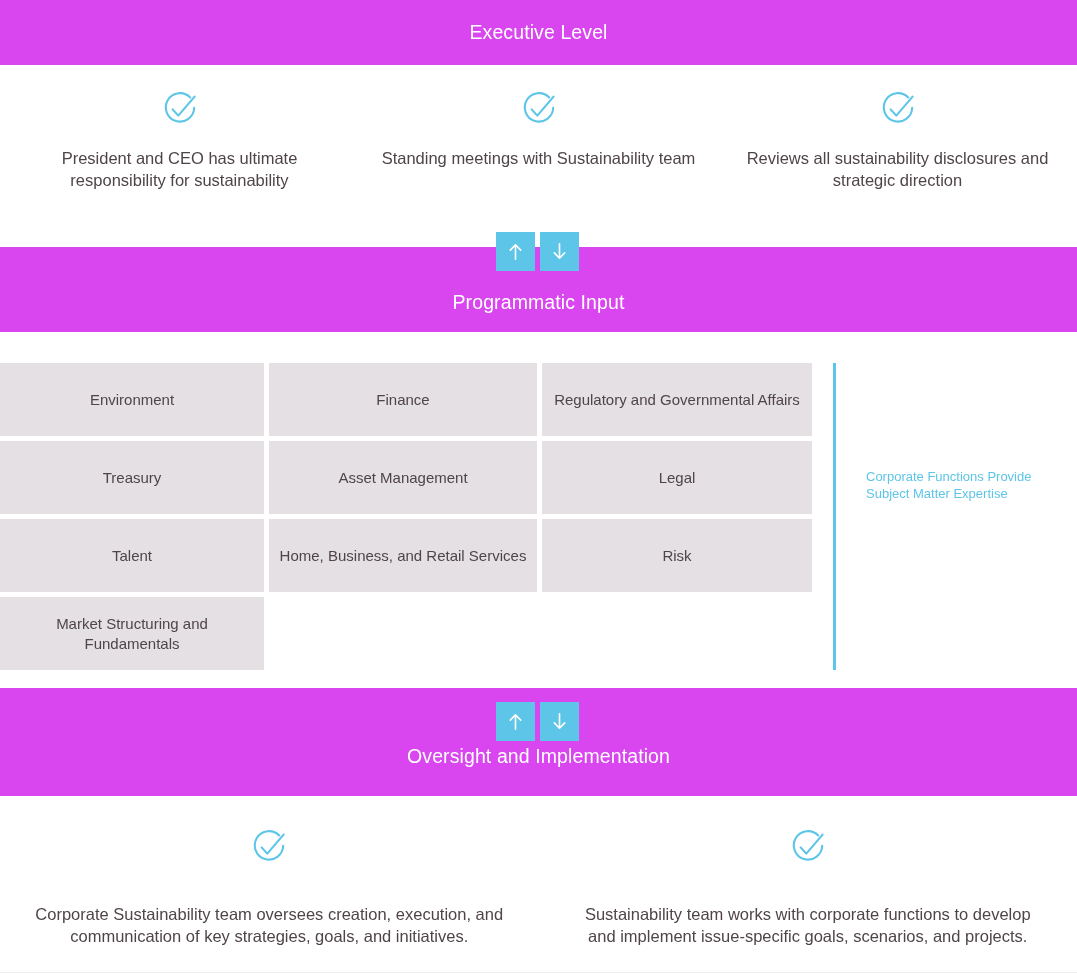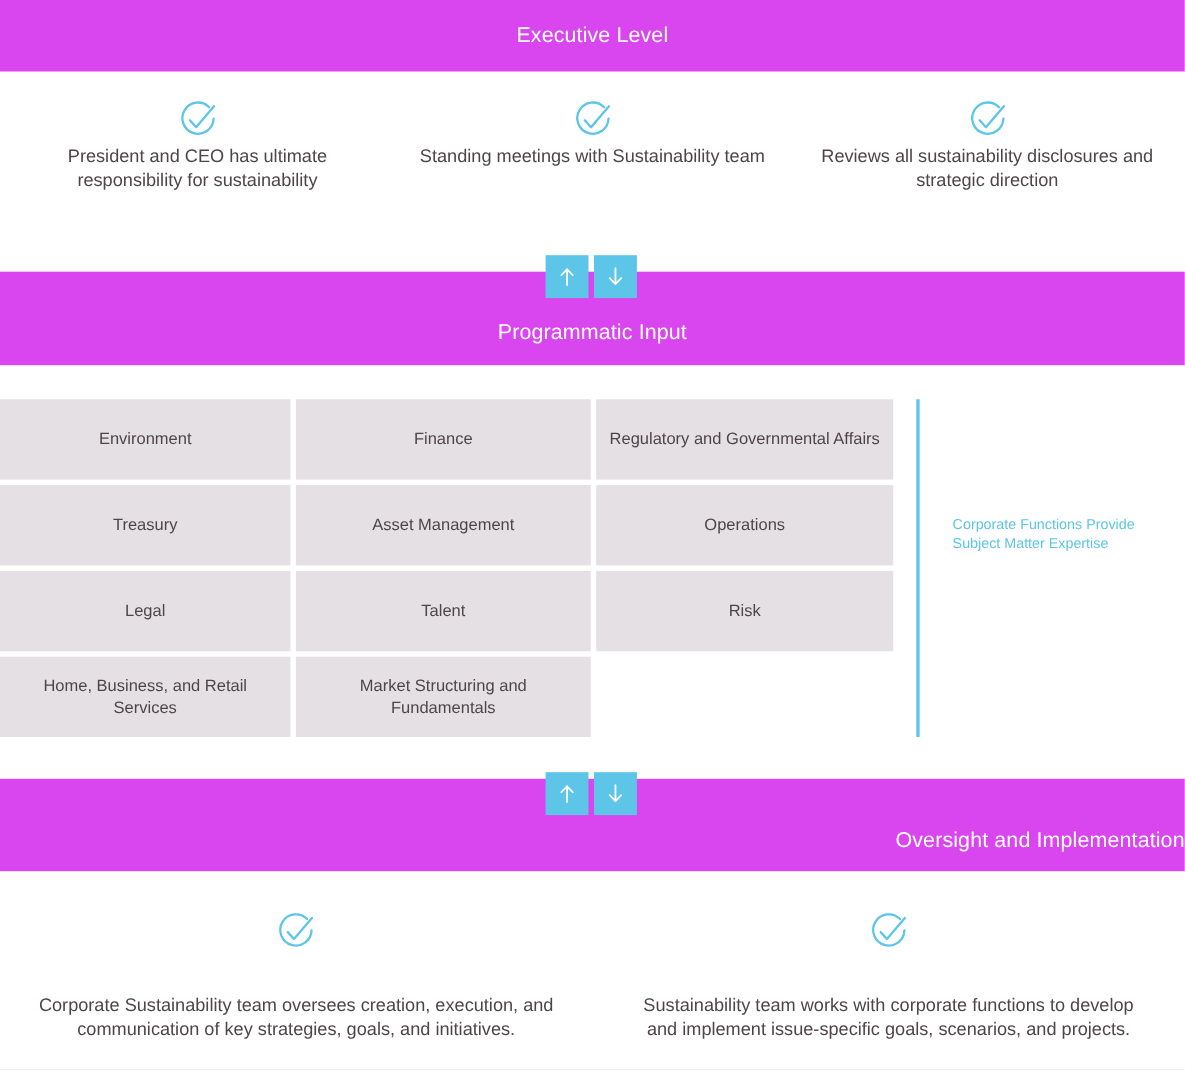--- a/index.html
+++ b/index.html
@@ -31,21 +31,21 @@
     color: #ffffff;
     display: flex;
     align-items: center;
     justify-content: center;
     font-size: 19.5px;
     font-weight: 400;
     letter-spacing: .1px;
   }
   .band-exec  { top: 0px;   height: 65px; }
   .band-prog  { top: 247px; height: 85px; }
-  .band-over  { top: 708px; height: 84px; justify-content: flex-end; }
+  .band-over  { top: 688px; height: 108px; }
   .band-prog .band-label { padding-top: 26px; }
   .band-over .band-label { padding-top: 28px; }
 
   
   .info-row {
     position: absolute;
     left: 0;
     width: 1077px;
     display: flex;
   }
@@ -62,21 +62,21 @@
   }
   .info-row-bottom .info-col { padding-top: 23px; }
 
   .check-icon {
     width: 42px;
     height: 42px;
     display: block;
     flex: none;
   }
   .info-text {
-    margin-top: 2px;
+    margin-top: 18px;
     text-align: center;
     font-size: 16.5px;
     line-height: 1.32;
     color: #4f4549;
     max-width: 330px;
   }
   .info-row-bottom .info-text {
     max-width: 470px;
     margin-top: 36px;
   }
@@ -214,25 +214,24 @@
   <div class="band band-prog">
     <span class="band-label">Programmatic Input</span>
   </div>
 
   <div class="grid">
     <div class="grid-cell">Environment</div>
     <div class="grid-cell">Finance</div>
     <div class="grid-cell">Regulatory and Governmental Affairs</div>
     <div class="grid-cell">Treasury</div>
     <div class="grid-cell">Asset Management</div>
-    <div class="grid-cell">Operations</div>
     <div class="grid-cell">Legal</div>
     <div class="grid-cell">Talent</div>
+    <div class="grid-cell">Home, Business, and Retail Services</div>
     <div class="grid-cell">Risk</div>
-    <div class="grid-cell">Home, Business, and Retail Services</div>
     <div class="grid-cell">Market Structuring and Fundamentals</div>
   </div>
 
   <div class="divider"></div>
   <div class="side-note">Corporate Functions Provide Subject Matter Expertise</div>
 
   <div class="arrows arrows-bottom">
     <div class="arrow-box">
       <svg viewBox="0 0 24 24" width="23" height="23" aria-hidden="true">
         <path d="M12 20 L12 5 M12 5 L6.6 10.6 M12 5 L17.4 10.6" fill="none" stroke="#ffffff" stroke-width="1.7" stroke-linecap="round" stroke-linejoin="round"></path>

